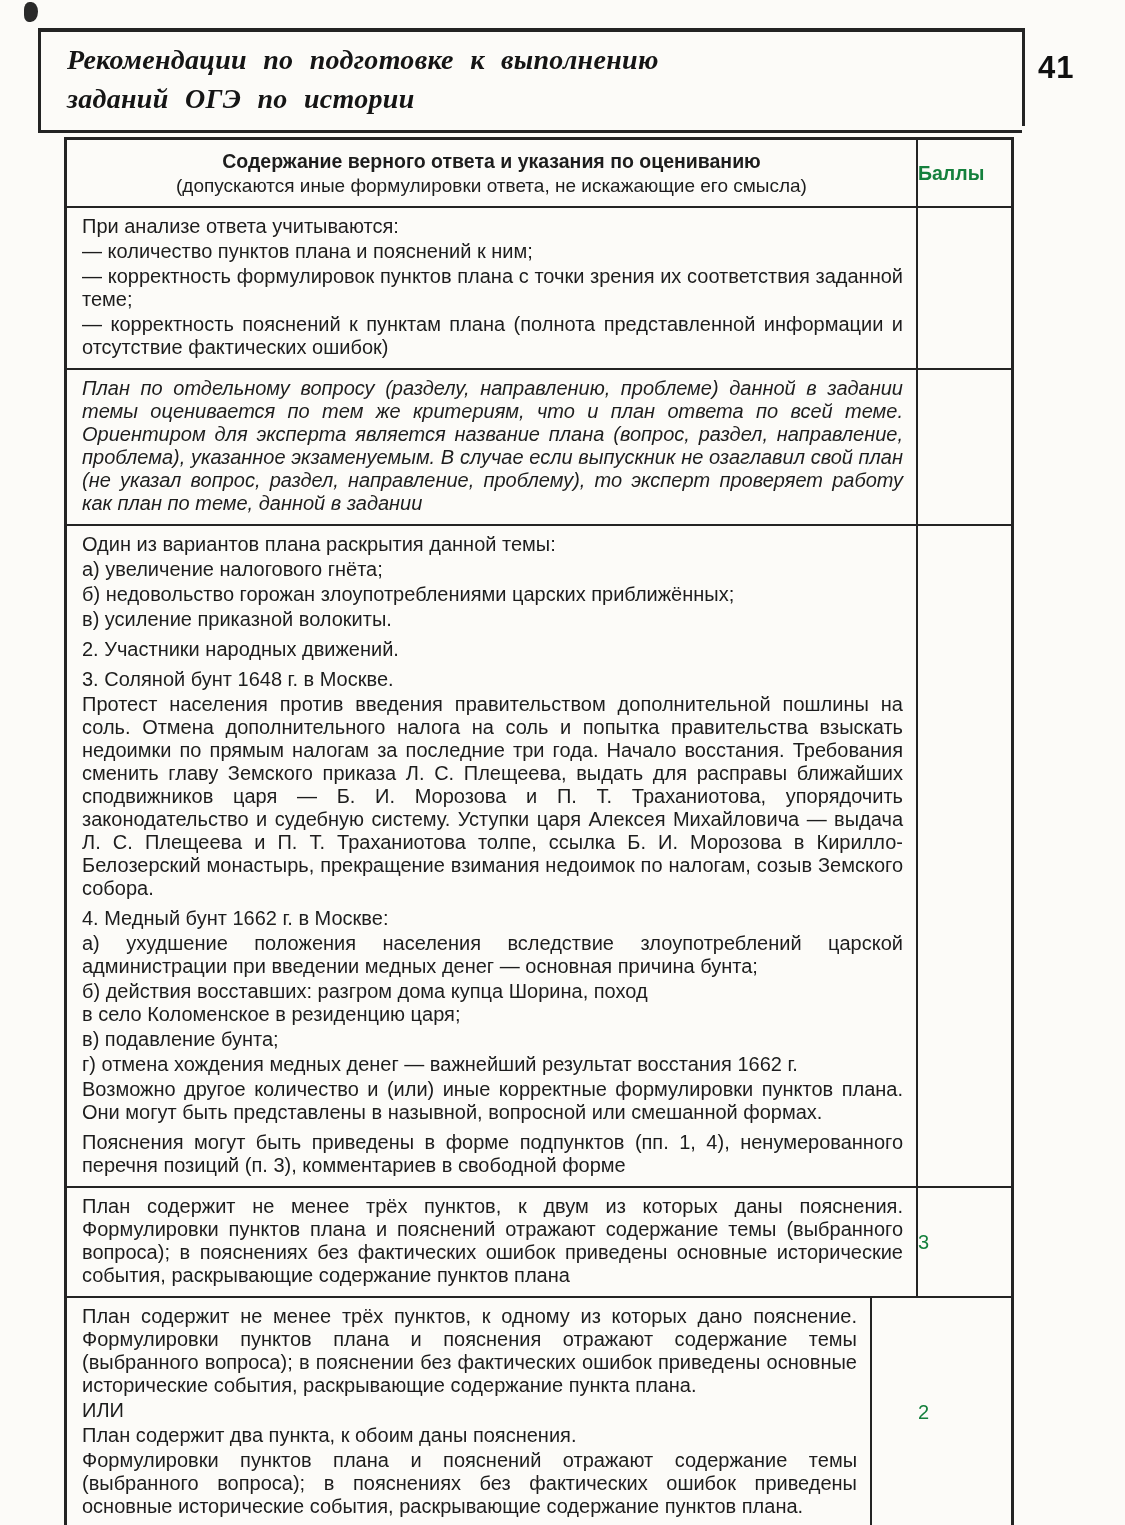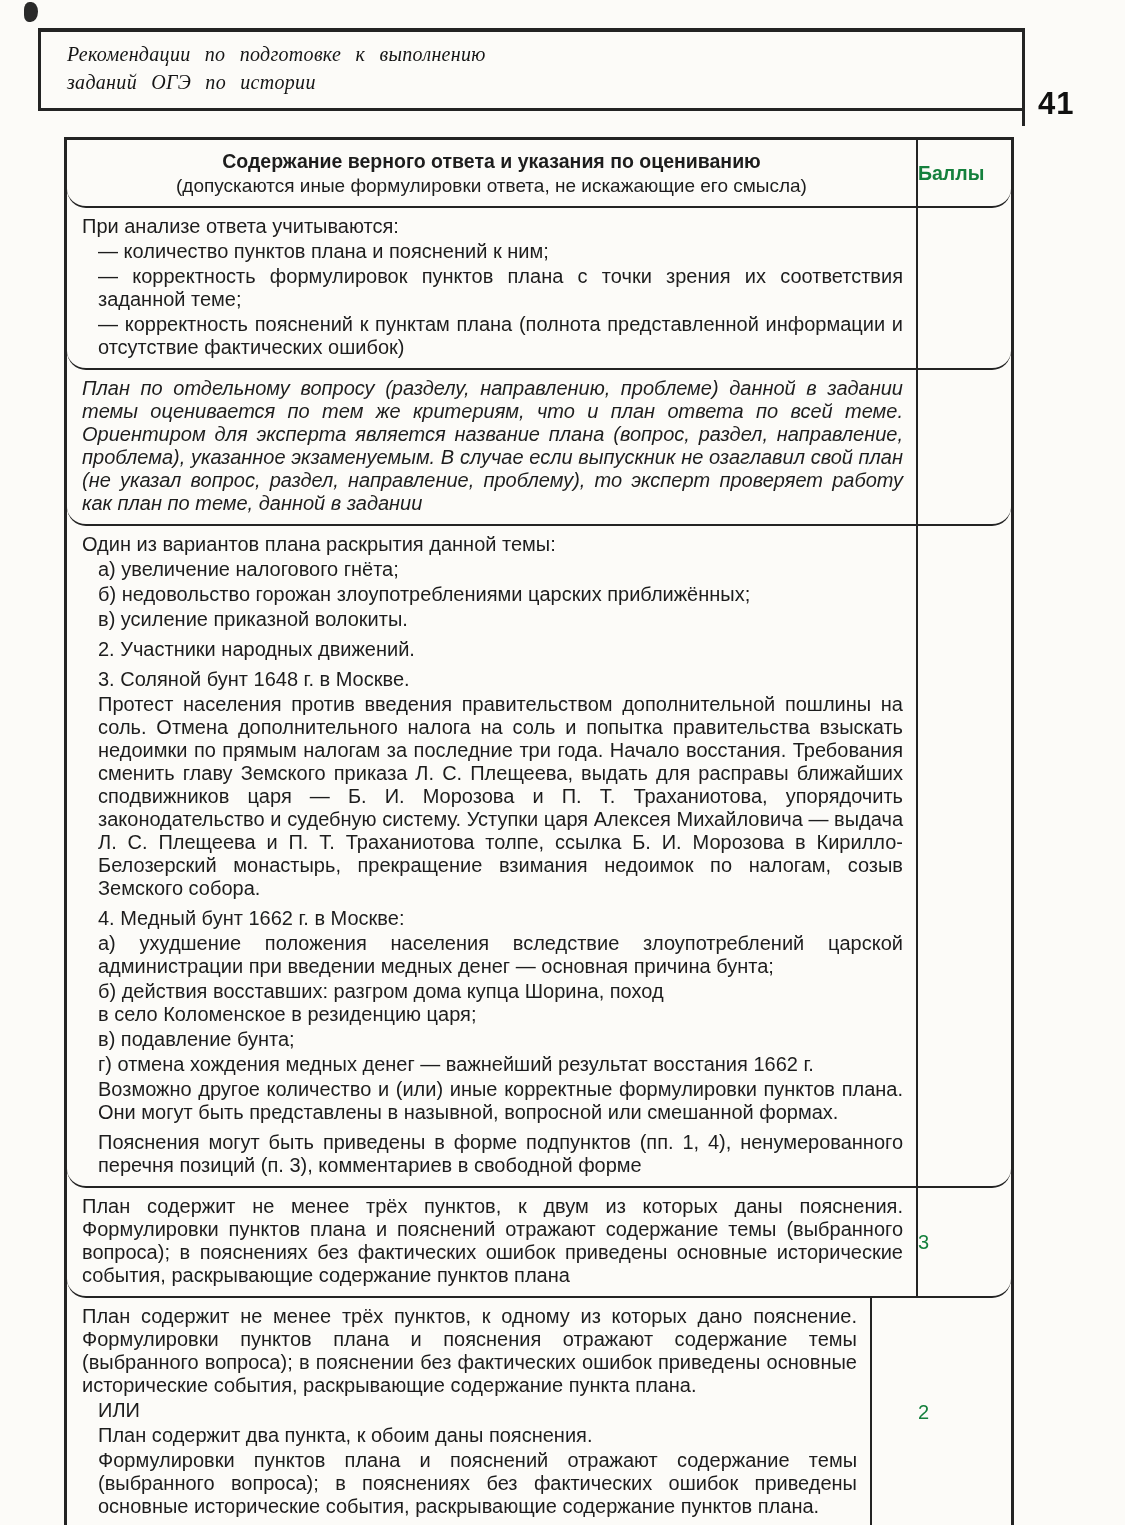--- a/index.html
+++ b/index.html
@@ -26,45 +26,44 @@
     position: absolute; left: 38px; top: 28px; width: 984px;
     border-top: 4px solid #242424;
     border-left: 3px solid #242424;
     border-bottom: 3px solid #242424;
     padding: 9px 20px 12px 26px;
     background: transparent;
   }
   .header-line {
     font-family: "Liberation Serif", serif;
     font-style: italic;
-    font-weight: normal;
-    font-size: 20px;
+    font-weight: bold;
+    font-size: 28px;
     line-height: 1.38;
     word-spacing: 9px;
     letter-spacing: 0.3px;
     color: #151515;
   }
   .header-vline {
     position: absolute; left: 1022px; top: 28px;
     width: 3px; height: 98px;
     background: #242424;
   }
   .page-number {
     position: absolute; left: 1038px; top: 50px;
     font-size: 31px; font-weight: bold; color: #101010;
     letter-spacing: 1px;
-    margin-top: 36px;
   }
 
   
   .table {
     position: absolute; left: 64px; top: 137px; width: 950px;
     border: 3px solid #242424;
   }
-  .trow { display: flex; border-bottom: 2px solid #242424; border-radius: 19px; }
+  .trow { display: flex; border-bottom: 2px solid #242424; }
   .trow:last-child { border-bottom: none; gap: 46px; }
   .cell.main {
     flex: 1;
     border-right: 2px solid #242424;
     padding: 7px 13px 9px 15px;
     min-width: 0;
   }
   .cell.score {
     width: 93px;
     display: flex; align-items: center; justify-content: flex-start;
@@ -73,21 +72,21 @@
   .thead .cell.main { text-align: center; padding: 9px 26px 8px 26px; }
   .th-bold { font-weight: bold; font-size: 19.5px; line-height: 1.28; }
   .th-normal { font-size: 19px; line-height: 1.28; }
 
   .para {
     font-size: 20px;
     line-height: 1.15;
     text-align: justify;
     white-space: pre-line;
   }
-  .para + .para { margin-top: 2px; margin-left: 16px; }
+  .para + .para { margin-top: 2px; }
   .para.gap { margin-top: 7px; }
   .note-cell .para { font-style: italic; }
   .or-word { text-align: left; }
 </style>
 </head>
 <body>
 
 <div class="page">
 
   <div class="scan-speck"></div>

